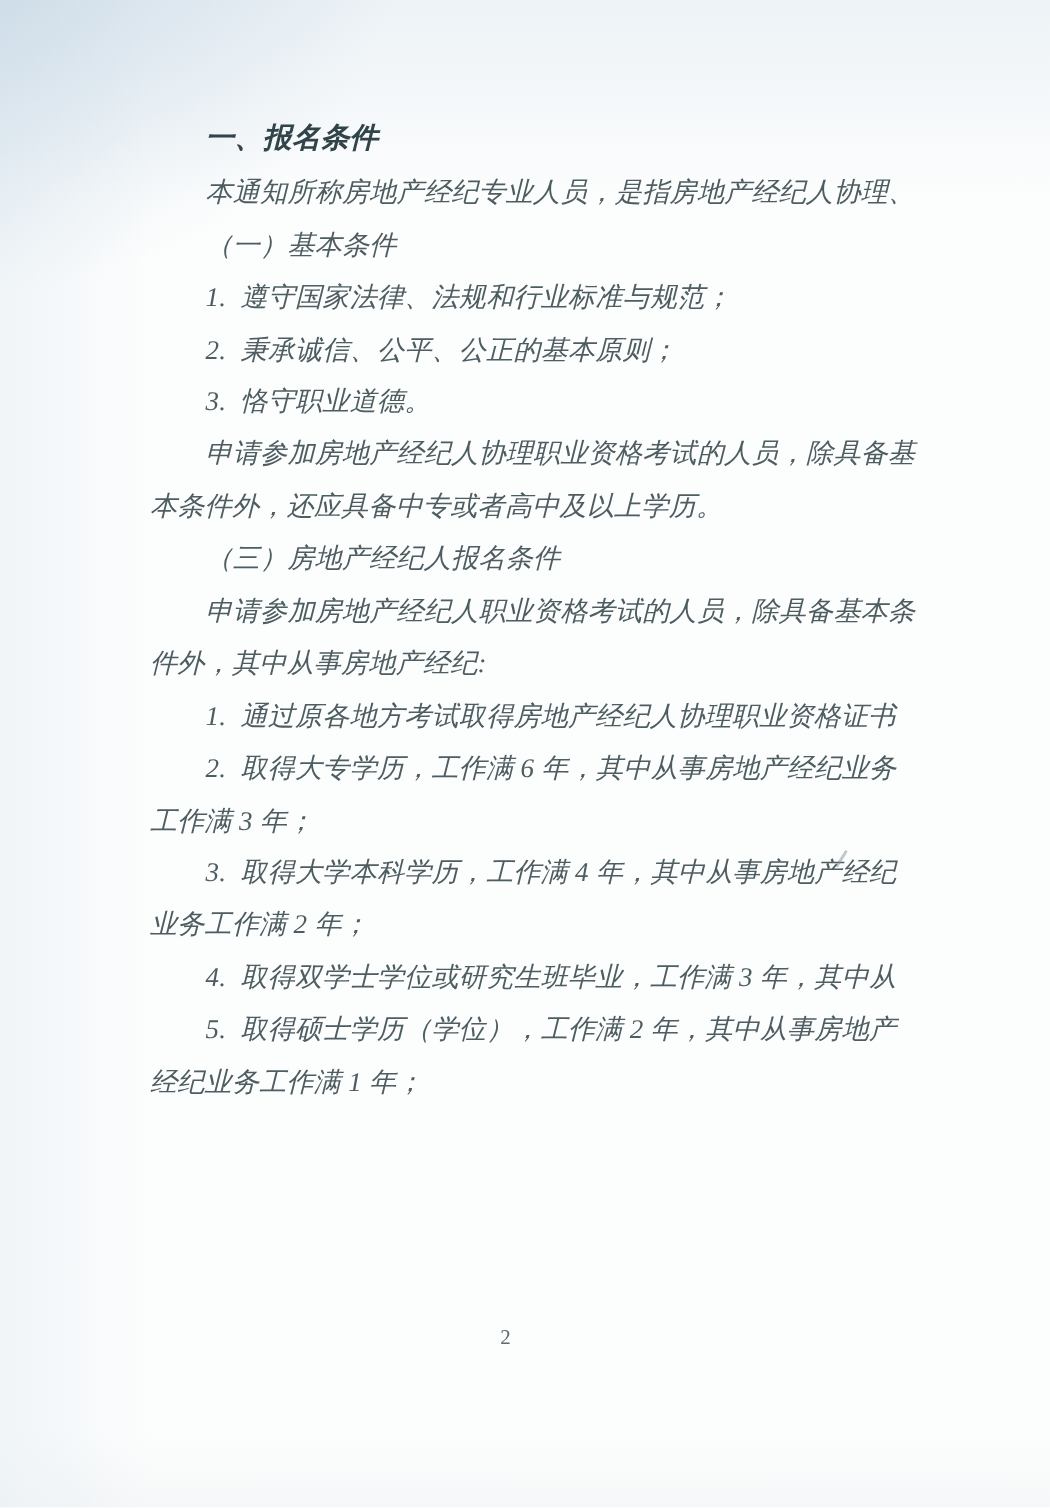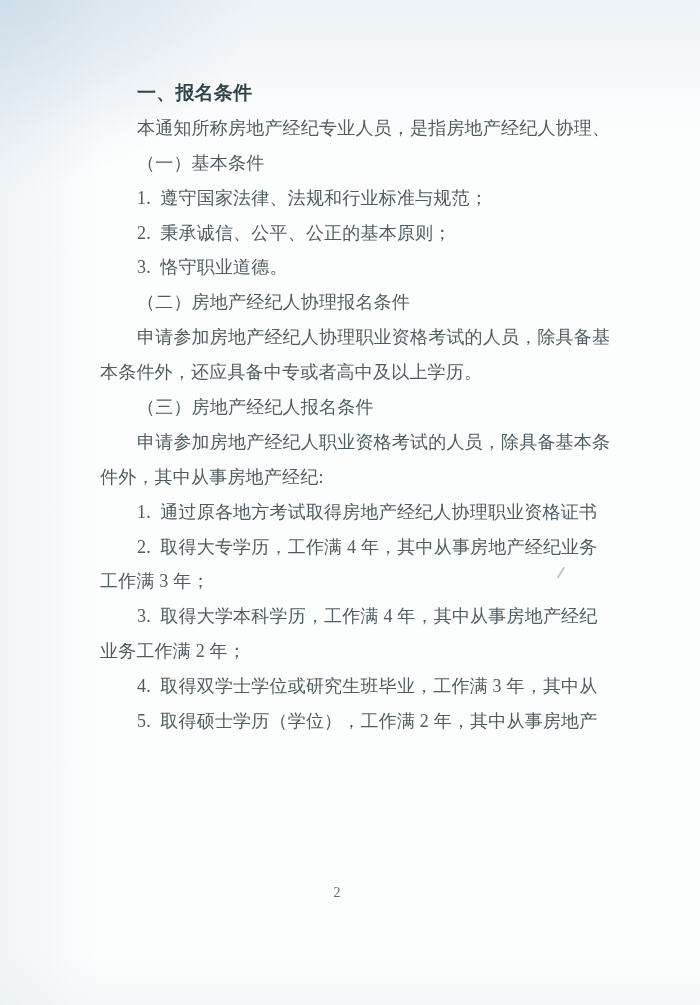--- a/index.html
+++ b/index.html
@@ -27,20 +27,21 @@
     left: 100px;
     width: 510px;
     color: #4e5d61;
     font-size: 18px;
   }
   .line {
     height: 34.9px;
     line-height: 34.9px;
     white-space: pre;
     letter-spacing: 0.2px;
+    font-style: italic;
   }
   .indent {
     padding-left: 37px;
   }
   .heading {
     font-weight: 700;
     color: #31444a;
     font-size: 19px;
     font-family: "Liberation Sans", "DejaVu Sans", sans-serif;
   }
@@ -69,31 +70,31 @@
 <body>
 
 <div class="page">
   <div class="content">
     <div class="line heading indent">一、报名条件</div>
     <div class="line indent">本通知所称房地产经纪专业人员，是指房地产经纪人协理、</div>
     <div class="line indent">（一）基本条件</div>
     <div class="line indent">1.  遵守国家法律、法规和行业标准与规范；</div>
     <div class="line indent">2.  秉承诚信、公平、公正的基本原则；</div>
     <div class="line indent">3.  恪守职业道德。</div>
-    <div class="line indent">（二）房地产经纪人协理报名条件</div>
     <div class="line indent">申请参加房地产经纪人协理职业资格考试的人员，除具备基</div>
     <div class="line">本条件外，还应具备中专或者高中及以上学历。</div>
     <div class="line indent">（三）房地产经纪人报名条件</div>
     <div class="line indent">申请参加房地产经纪人职业资格考试的人员，除具备基本条</div>
     <div class="line">件外，其中从事房地产经纪:</div>
     <div class="line indent">1.  通过原各地方考试取得房地产经纪人协理职业资格证书</div>
-    <div class="line indent">2.  取得大专学历，工作满 4 年，其中从事房地产经纪业务</div>
+    <div class="line indent">2.  取得大专学历，工作满 6 年，其中从事房地产经纪业务</div>
     <div class="line">工作满 3 年；</div>
     <div class="line indent">3.  取得大学本科学历，工作满 4 年，其中从事房地产经纪</div>
     <div class="line">业务工作满 2 年；</div>
     <div class="line indent">4.  取得双学士学位或研究生班毕业，工作满 3 年，其中从</div>
     <div class="line indent">5.  取得硕士学历（学位），工作满 2 年，其中从事房地产</div>
+    <div class="line">经纪业务工作满 1 年；</div>
   </div>
 
   <div class="scan-artifact"></div>
 
   <div class="page-number">2</div>
 </div>
 
 </body></html>

